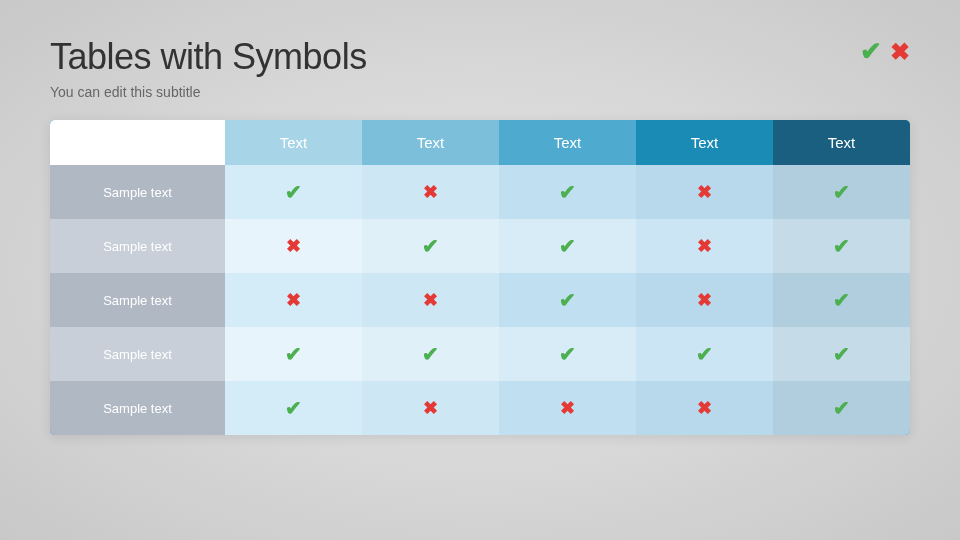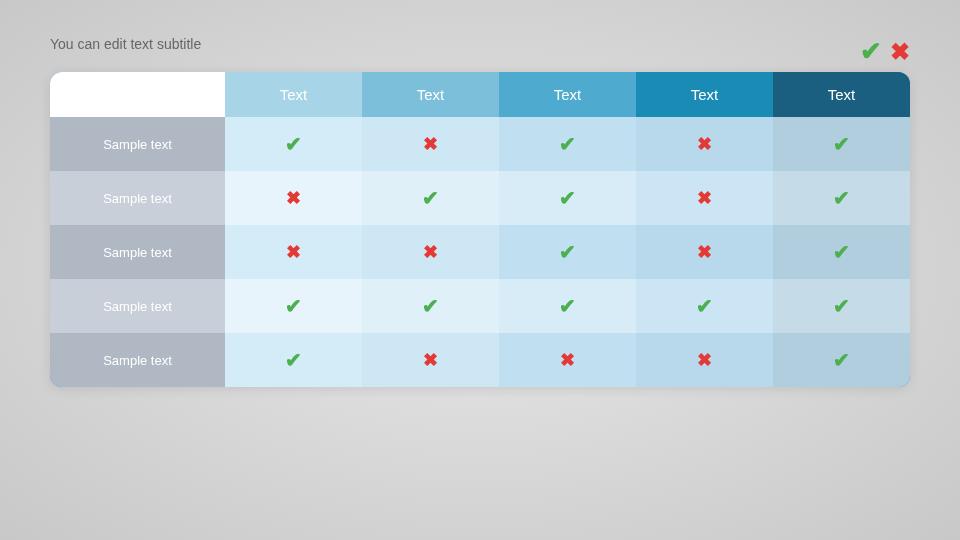--- a/index.html
+++ b/index.html
@@ -50,21 +50,21 @@
     }
 
     .cross-icon-top {
       color: #e53935;
       font-size: 24px;
       font-weight: bold;
     }
 
     .table-container {
       background: #0ea5e9;
-      border-radius: 12px;
+      border-radius: 5px;
       overflow: hidden;
       box-shadow: 0 2px 12px rgba(0,0,0,0.1);
       width: 100%;
     }
 
     table {
       width: 100%;
       border-collapse: collapse;
       table-layout: fixed;
     }
@@ -138,21 +138,22 @@
 </head>
 <body>
 
 <div class="slide">
 
   <div class="top-icons">
     <span class="check-icon-top">✔</span>
     <span class="cross-icon-top">✖</span>
   </div>
 
-  <p class="subtitle">You can edit text subtitle</p>
+  <h1 class="title">Tables with Symbols</h1>
+  <p class="subtitle">You can edit this subtitle</p>
 
   <div class="table-container">
     <table>
       <colgroup>
         <col class="label-col">
         <col class="data-col">
         <col class="data-col">
         <col class="data-col">
         <col class="data-col">
         <col class="data-col">

